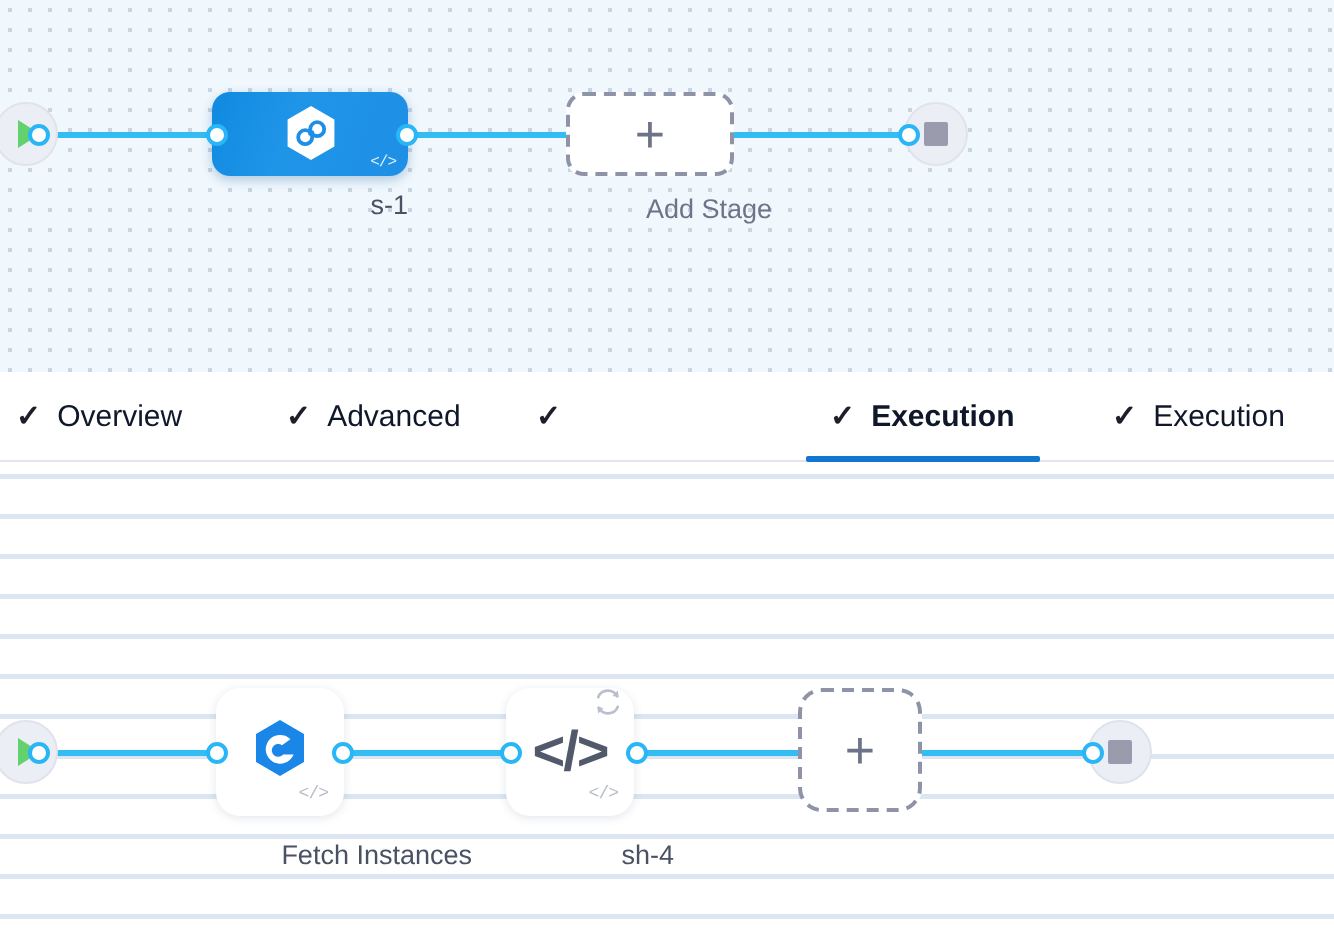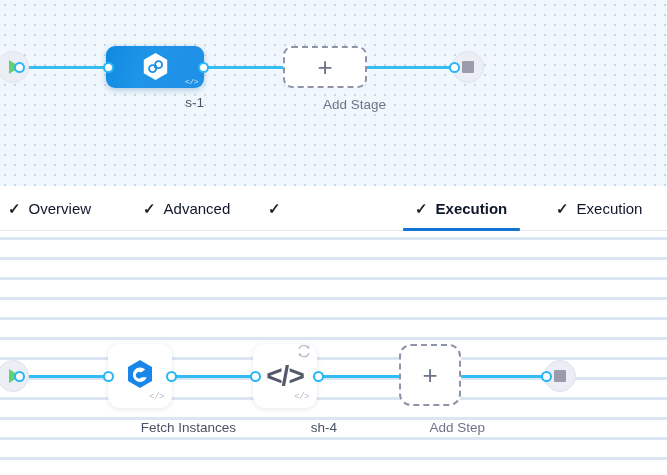--- a/index.html
+++ b/index.html
@@ -355,21 +355,20 @@
         <path d="M12.9 2.3 L13.3 5.5 L10.2 5.0 Z" fill="#b9bfcc"></path>
         <path d="M3.1 13.7 L2.7 10.5 L5.8 11.0 Z" fill="#b9bfcc"></path>
       </svg>
     </span>
     <div class="port" style="left:313px; top:140px;"></div>
     <div class="caption" style="left:233px; top:189px; width:104px;">sh-4</div>
 
     <div class="add-node" style="left:399px; top:113px; width:62px; height:62px; border-radius:12px;">
       <span class="plus-glyph">+</span>
     </div>
-    <div class="caption caption-muted" style="left:375px; top:189px; width:110px;">Add Step</div>
 
     <div class="port" style="left:541px; top:140px;"></div>
     <div class="terminal" style="left:544px; top:129px;">
       <span class="stop-sq"></span>
     </div>
   </div>
 
 </div>
 
 </body></html>

